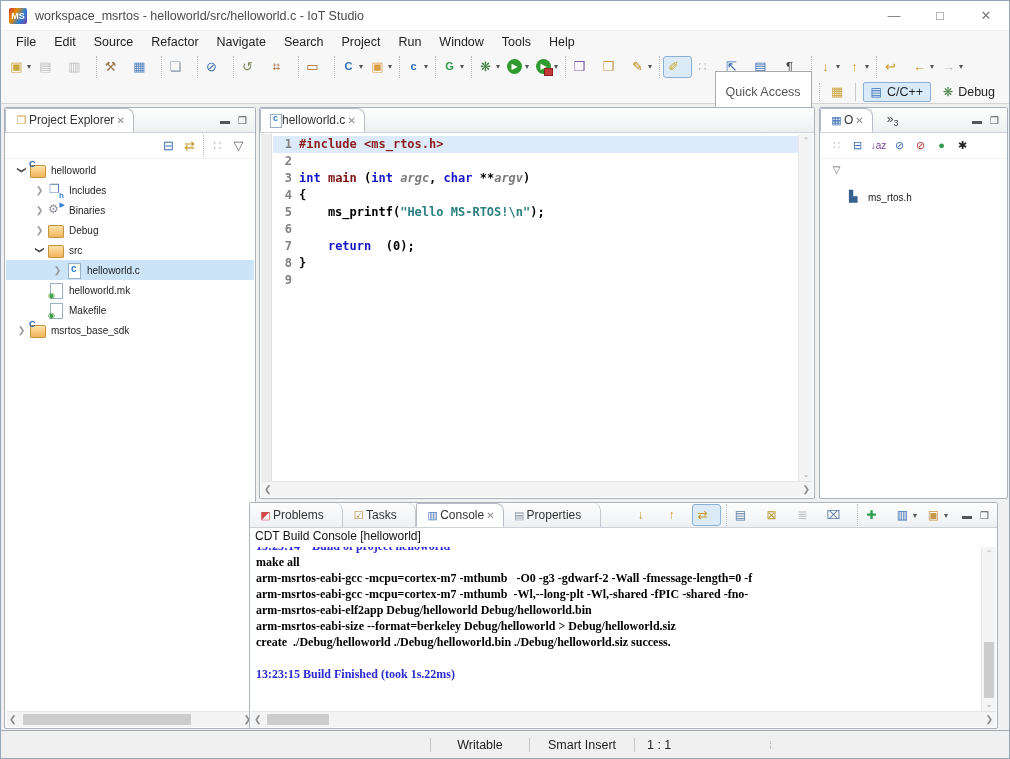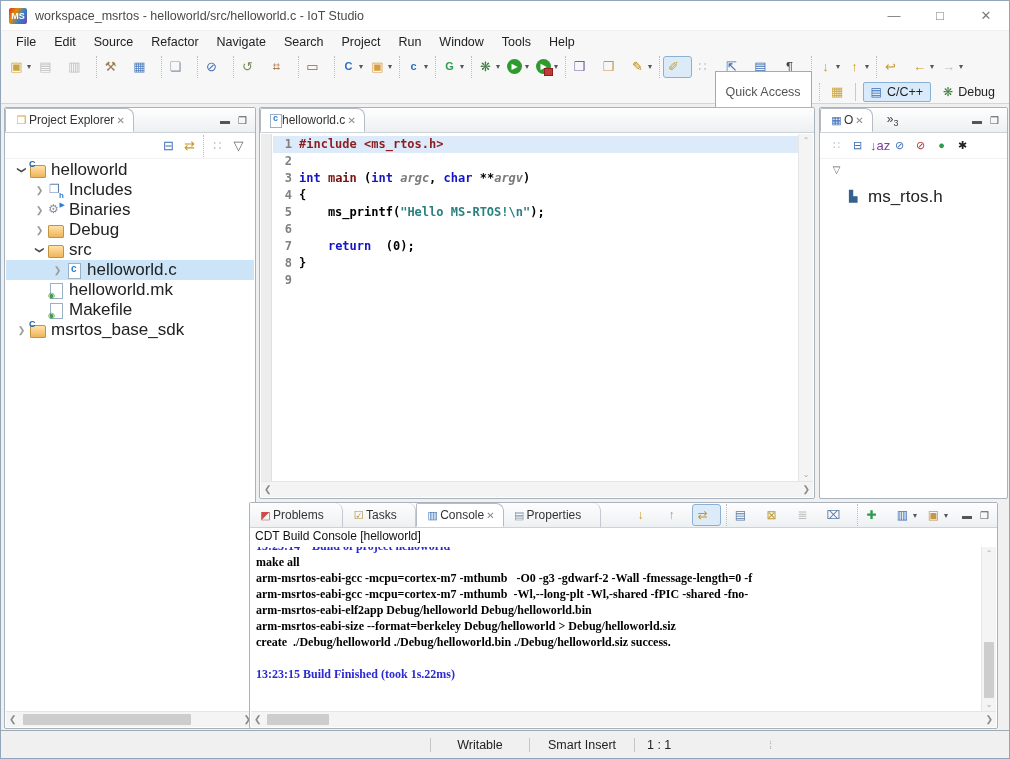--- a/index.html
+++ b/index.html
@@ -49,21 +49,21 @@
   .tclose{color:#8a8a8a;font-size:10px;margin-left:2px}
   .phead-btns{margin-left:auto;display:flex;align-items:center;gap:8px;padding-right:8px;color:#666}
   .ph-btn{font-size:10px;color:#555}
   .view-toolbar{height:26px;background:#fff;display:flex;align-items:center;justify-content:flex-end;padding-right:6px;border-bottom:1px solid #f2f2f2}
   .view-toolbar.left{justify-content:flex-start;padding-left:6px}
   .overflow-badge{font-size:12px;color:#444;margin-left:14px;align-self:center}
   .overflow-badge sub{font-size:9px}
 
   
   .tree{position:absolute;left:1px;right:1px;top:52px;bottom:18px;overflow:hidden;background:#fff}
-  .trow{display:flex;align-items:center;height:20px;padding-left:calc(8px + var(--lvl,0)*18px);white-space:nowrap;font-size:17px}
+  .trow{display:flex;align-items:center;height:20px;padding-left:calc(8px + var(--lvl,0)*18px);white-space:nowrap;font-size:10px}
   .trow.sel{background:#cbe4f7}
   .chev{width:15px;flex:none;text-align:center;font-size:9px;color:#9a9a9a}
   .chev.c::after{content:"❯"}
   .chev.e::after{content:"❯";display:inline-block;transform:rotate(90deg);color:#4a4a4a}
   .ti{width:18px;height:15px;position:relative;display:inline-block;margin-right:4px;flex:none}
   .ti.cproj::before,.ti.folder::before{content:"";position:absolute;left:1px;top:2px;width:14px;height:11px;background:linear-gradient(#ffe3a8,#f0b45a);border:1px solid #c29440;border-radius:1px 2px 1px 1px}
   .ti.cproj::after{content:"C";position:absolute;left:0px;top:-4px;color:#1c5fae;font-size:9px;font-weight:bold}
   .ti.binaries::before{content:"⚙";position:absolute;left:1px;top:-1px;font-size:12px;color:#8d8d9d}
   .ti.binaries::after{content:"▶";position:absolute;right:0;top:-2px;font-size:7px;color:#2b7fd4}
   .ti.includes::before{content:"❐";position:absolute;left:2px;top:-1px;font-size:12px;color:#5d7fae}
@@ -577,21 +577,21 @@
         </span>
 
         <span class="tbwrap">
           <span class="tbtn">
             <span class="tg" style="font-size: 11px; color: rgb(60, 110, 180);">⊟</span>
           </span>
         </span>
 
         <span class="tbwrap">
           <span class="tbtn">
-            <span class="tg" style="font-size: 13px; color: rgb(122, 63, 160);">↓az</span>
+            <span class="tg" style="font-size: 10px; color: rgb(122, 63, 160);">↓az</span>
           </span>
         </span>
 
         <span class="tbwrap">
           <span class="tbtn">
             <span class="tg" style="font-size: 11px; color: rgb(60, 110, 180);">⊘</span>
           </span>
         </span>
 
         <span class="tbwrap">

